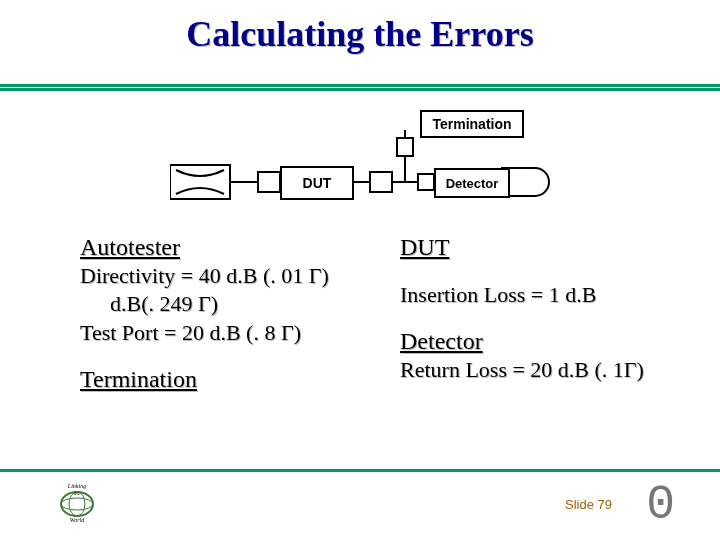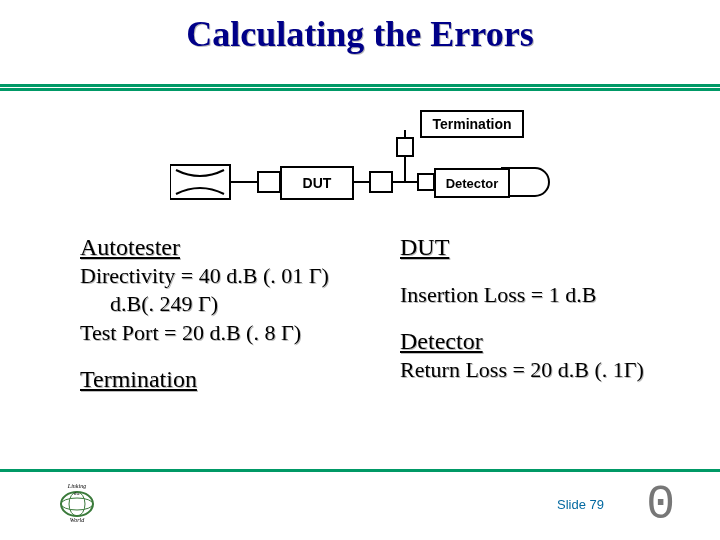--- a/index.html
+++ b/index.html
@@ -85,26 +85,26 @@
   .logo {
     position: absolute;
     left: 55px;
     bottom: 18px;
     width: 44px;
     height: 44px;
     text-shadow: none;
   }
   .slide-num {
     position: absolute;
-    right: 116px;
+    right: 108px;
     bottom: 28px;
     font-family: Arial, sans-serif;
     font-size: 13px;
     text-shadow: none;
-    color: #0369a1;
+    color: #a16207;
     text-align: right;
   }
   .big-zero {
     position: absolute;
     right: 45px;
     bottom: 8px;
     font-family: "Courier New", monospace;
     font-size: 48px;
     color: #777;
     text-shadow: none;

